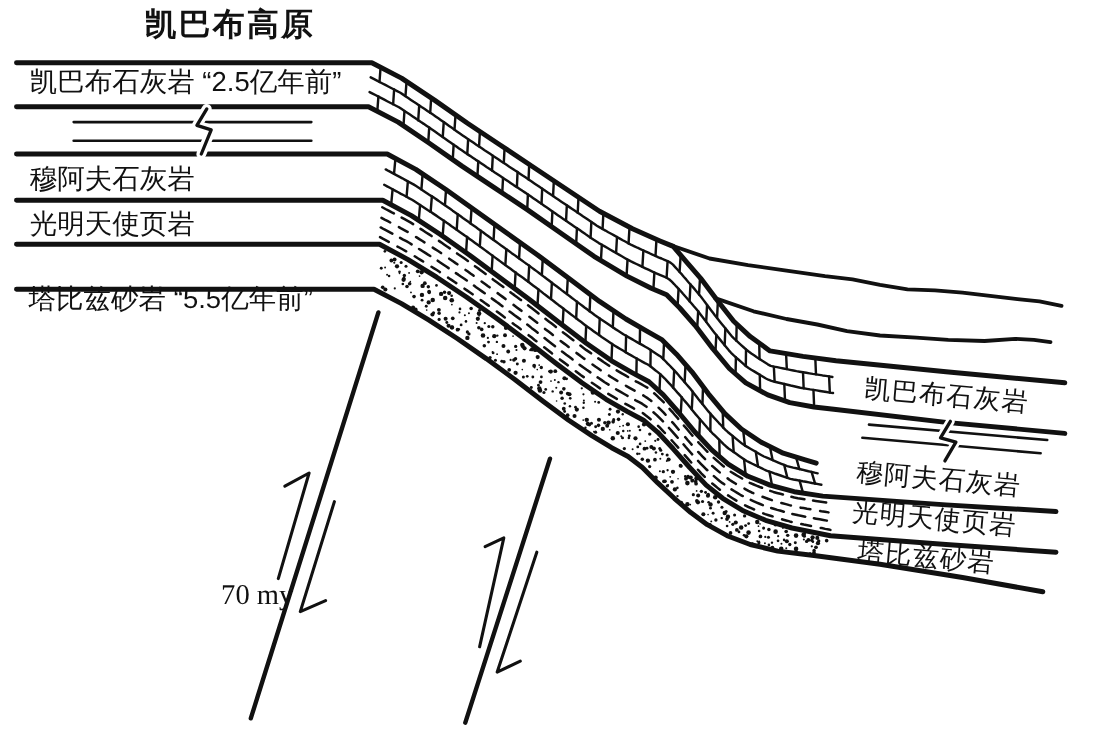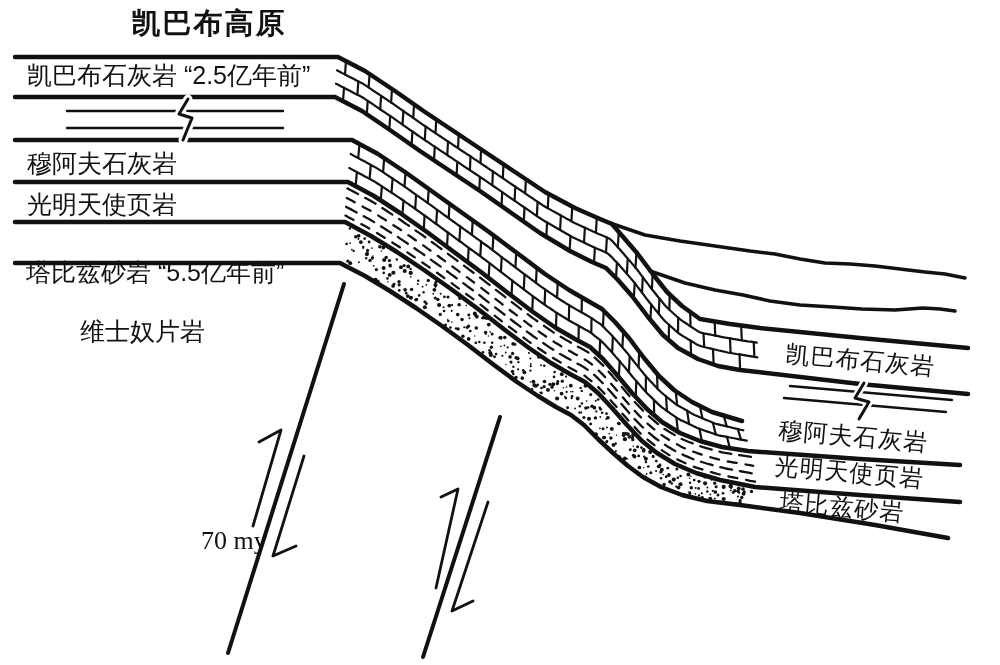--- a/index.html
+++ b/index.html
@@ -565,21 +565,20 @@
       <path class="stroke" stroke-width="2.8" d="M488,502 L452,611 L473,601"></path>
     </g>
   </svg>
 
   <div class="lbl title t-plateau">凯巴布高原</div>
 
   <div class="lbl strat l-kaibab">凯巴布石灰岩 “2.5亿年前”</div>
   <div class="lbl strat l-muav">穆阿夫石灰岩</div>
   <div class="lbl strat l-ba">光明天使页岩</div>
   <div class="lbl strat l-tap">塔比兹砂岩 “5.5亿年前”</div>
-  <div class="lbl strat l-vishnu">维士奴片岩</div>
 
   <div class="lbl rlbl r-kaibab">凯巴布石灰岩</div>
   <div class="lbl rlbl r-muav">穆阿夫石灰岩</div>
   <div class="lbl rlbl r-ba">光明天使页岩</div>
   <div class="lbl rlbl r-tap">塔比兹砂岩</div>
 
   <div class="lbl fault-age">70 my</div>
 </div>
 
 </body></html>

